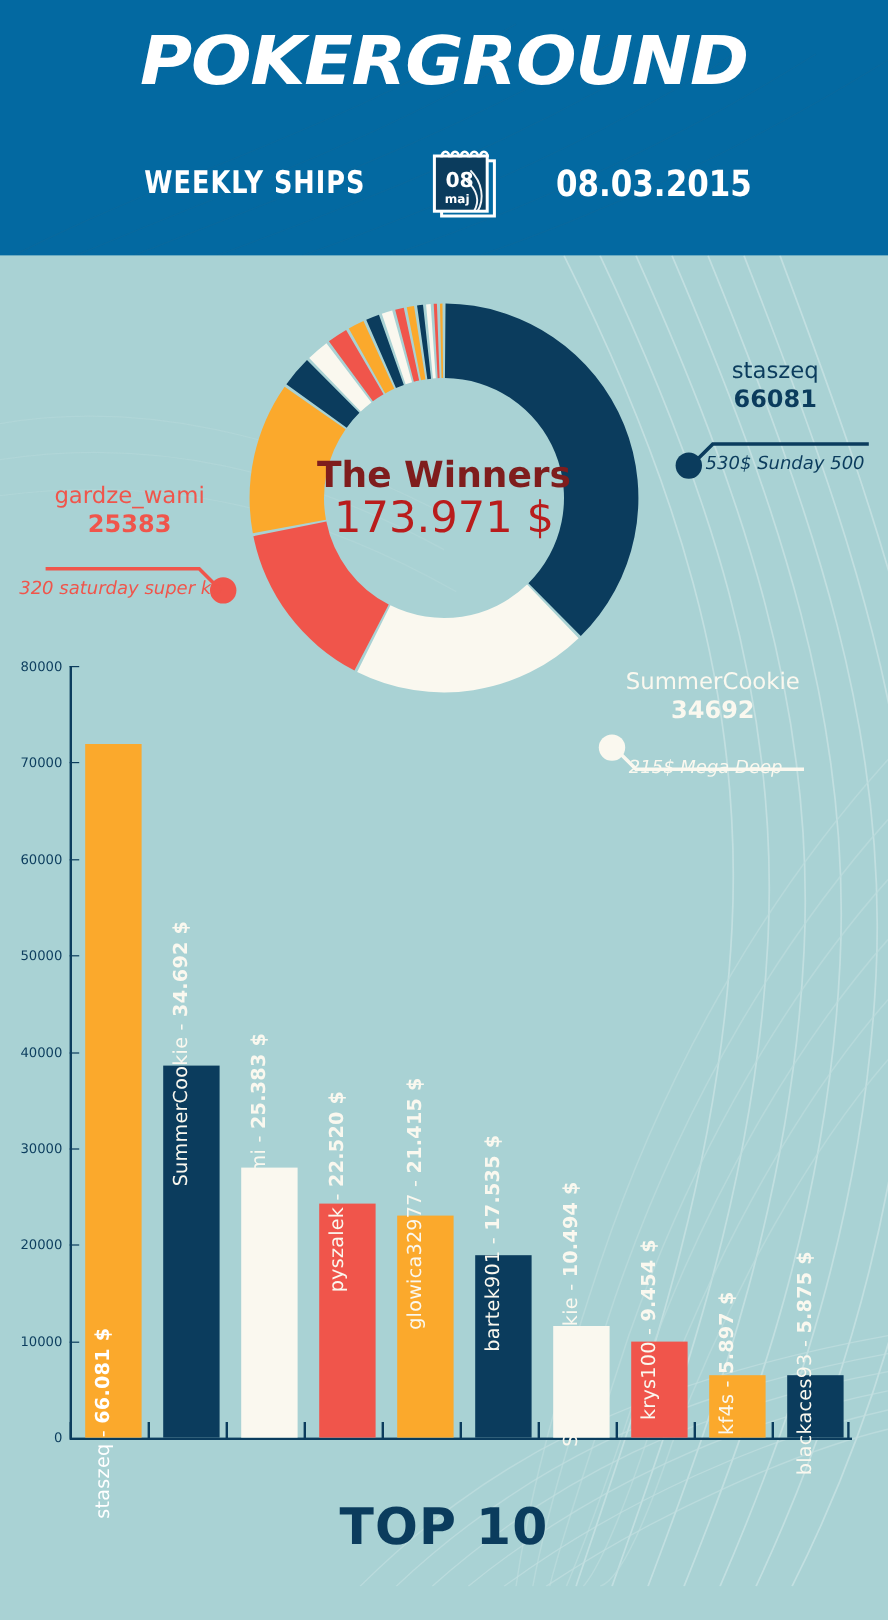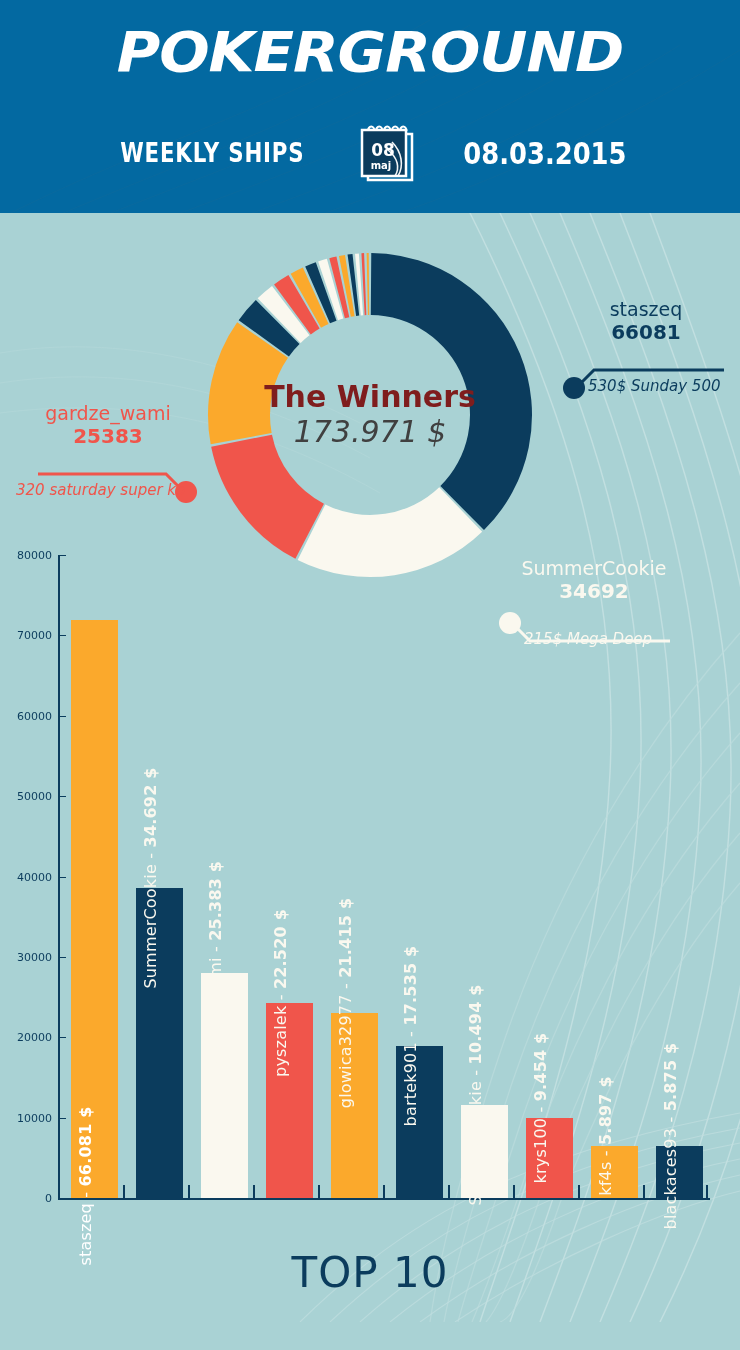--- a/index.html
+++ b/index.html
@@ -61,21 +61,21 @@
     position:absolute; left:0; top:0; width:330px; height:330px;
     display:flex; flex-direction:column; align-items:center; justify-content:center;
     pointer-events:none;
   }
   .dc-title {
     font-family:"DejaVu Sans", sans-serif;
     font-weight:bold; font-size:30px; color:#7f1d1d; line-height:34px;
   }
   .dc-amount {
     font-family:"DejaVu Sans", sans-serif;
-    font-style:italic; font-size:30px; color:#404040; line-height:36px;
+    font-size:36px; color:#b91c1c; line-height:36px;
   }
 
   
   .callout { position:absolute; }
   .co-name {
     font-family:"DejaVu Sans", sans-serif;
     font-size:19px; font-weight:400; line-height:22px;
   }
   .co-value {
     font-family:"DejaVu Sans", sans-serif;
@@ -132,21 +132,21 @@
     font-size:16px; color:#faf8ef;
     letter-spacing:.2px;
   }
   .bar-label b { font-weight:bold; }
   .xtick { position:absolute; bottom:-1px; width:2px; height:14px; background:#0b3c5d; }
 
   
   .top10 {
     position:absolute; left:0; top:1248px; width:740px; text-align:center;
     font-family:"DejaVu Sans", sans-serif;
-    font-weight:normal; font-size:42px; color:#0b3c5d;
+    font-weight:bold; font-size:42px; color:#0b3c5d;
     letter-spacing:1px;
   }
   
   .footer {
     position:absolute; left:0; top:1322px; width:740px; height:28px;
     background:#0b3c5d; display:flex; align-items:center; justify-content:center;
   }
   .footer span {
     font-family:"DejaVu Sans", sans-serif;
     font-weight:bold; font-size:12px; color:#cfe4e8; letter-spacing:1px;

